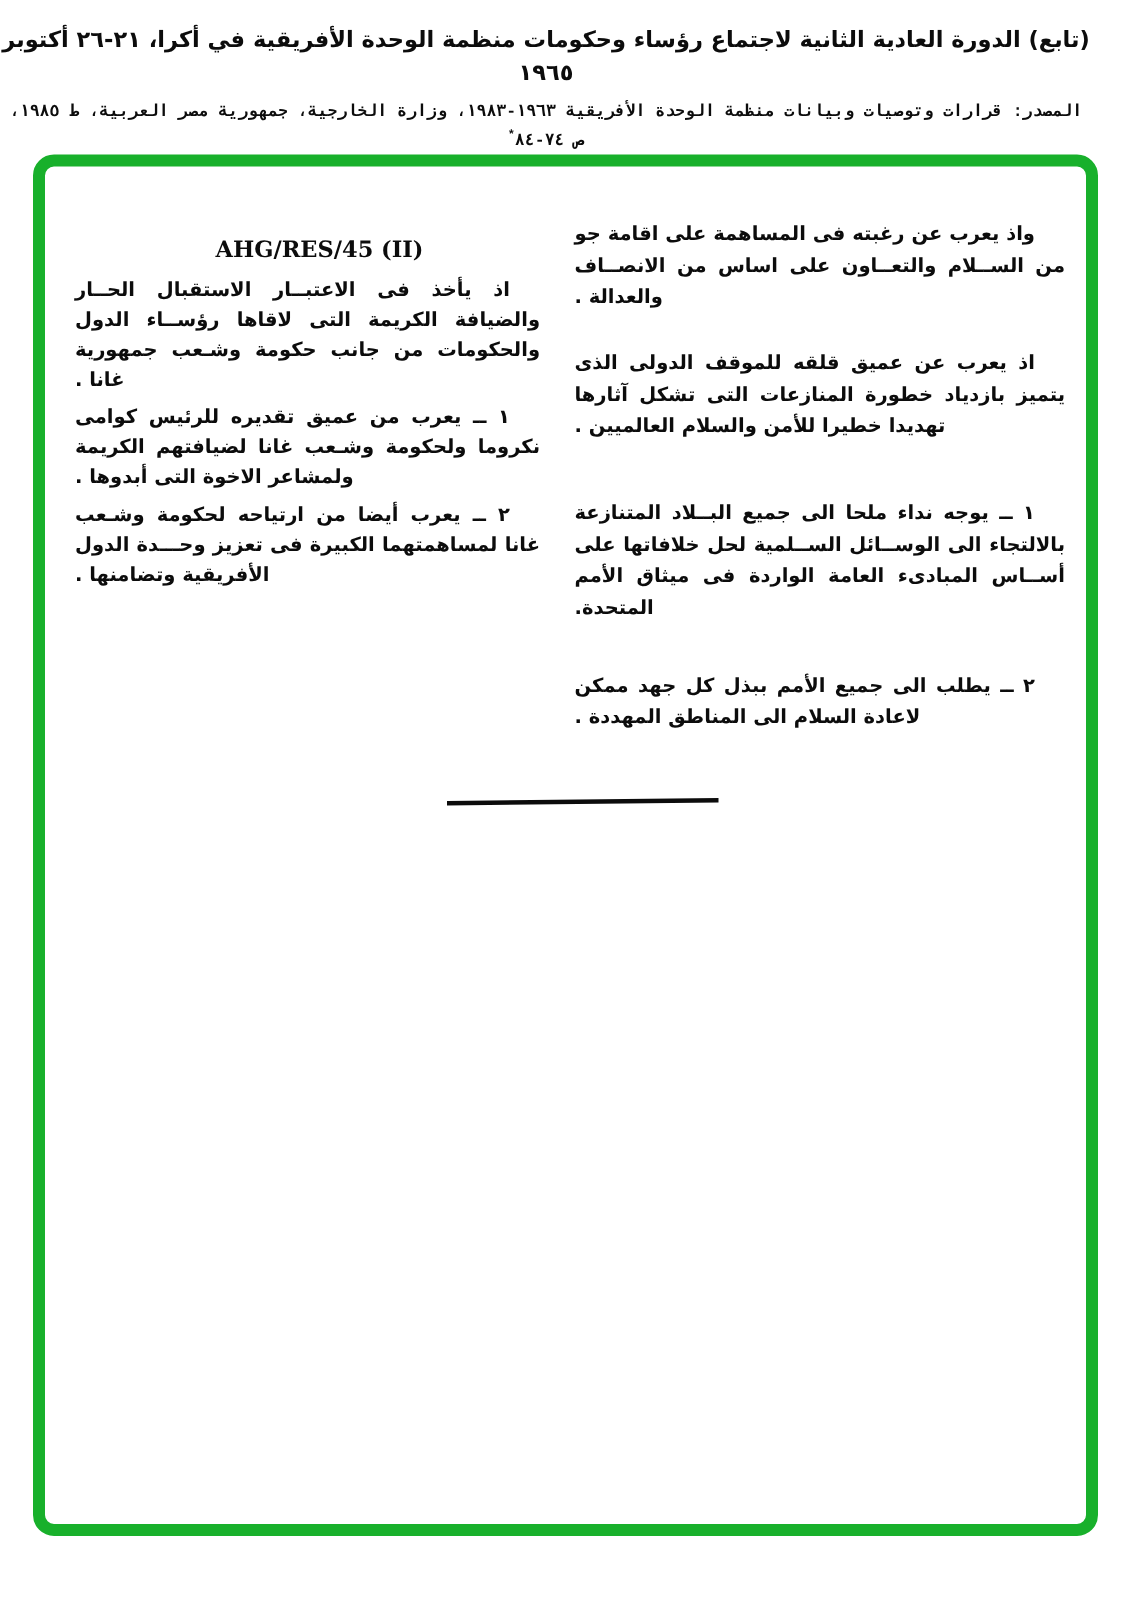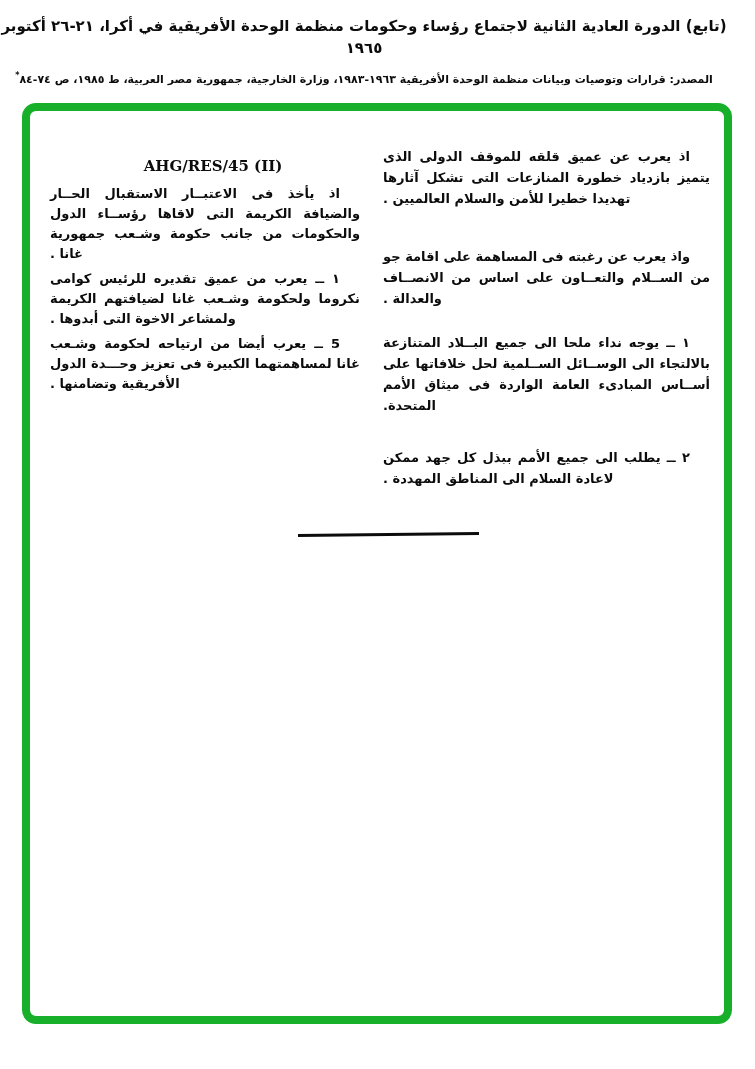--- a/index.html
+++ b/index.html
@@ -28,20 +28,21 @@
   .header-line1 {
     font-size: 15px;
     font-weight: bold;
     line-height: 22px;
   }
   .header-line2 {
     margin-top: 9px;
     font-size: 11px;
     font-weight: bold;
     line-height: 15px;
+    font-family: Liberation Mono, monospace;
   }
   .footnote-mark {
     font-size: 8px;
     font-weight: bold;
     vertical-align: super;
   }
 
   
   .doc-border {
     position: absolute;
@@ -136,28 +137,28 @@
 <div class="page-header">
   <div class="header-line1">(تابع) الدورة العادية الثانية لاجتماع رؤساء وحكومات منظمة الوحدة الأفريقية في أكرا، ٢١-٢٦ أكتوبر ١٩٦٥</div>
   <div class="header-line2">
     <span>المصدر: قرارات وتوصيات وبيانات منظمة الوحدة الأفريقية ١٩٦٣-١٩٨٣، وزارة الخارجية، جمهورية مصر العربية، ط ١٩٨٥، ص ٧٤-٨٤</span><span class="footnote-mark">*</span>
   </div>
 </div>
 
 <div class="doc-border"></div>
 
 <div class="col col-right">
+  <p class="para gap2">واذ يعرب عن رغبته فى المساهمة على اقامة جو من الســلام والتعــاون على اساس من الانصــاف والعدالة .</p>
   <p class="para gap1 last-center">اذ يعرب عن عميق قلقه للموقف الدولى الذى يتميز بازدياد خطورة المنازعات التى تشكل آثارها تهديدا خطيرا للأمن والسلام العالميين .</p>
-  <p class="para gap2">واذ يعرب عن رغبته فى المساهمة على اقامة جو من الســلام والتعــاون على اساس من الانصــاف والعدالة .</p>
   <p class="para gap3">١ ــ يوجه نداء ملحا الى جميع البــلاد المتنازعة بالالتجاء الى الوســائل الســلمية لحل خلافاتها على أســاس المبادىء العامة الواردة فى ميثاق الأمم المتحدة.</p>
   <p class="para">٢ ــ يطلب الى جميع الأمم ببذل كل جهد ممكن لاعادة السلام الى المناطق المهددة .</p>
 </div>
 
 <div class="col col-left">
   <p class="doc-reference">AHG/RES/45 (II)</p>
   <p class="para">اذ يأخذ فى الاعتبــار الاستقبال الحــار والضيافة الكريمة التى لاقاها رؤســاء الدول والحكومات من جانب حكومة وشـعب جمهورية غانا .</p>
   <p class="para last-center">١ ــ يعرب من عميق تقديره للرئيس كوامى نكروما ولحكومة وشـعب غانا لضيافتهم الكريمة ولمشاعر الاخوة التى أبدوها .</p>
-  <p class="para last-center">5 ــ يعرب أيضا من ارتياحه لحكومة وشـعب غانا لمساهمتهما الكبيرة فى تعزيز وحـــدة الدول الأفريقية وتضامنها .</p>
+  <p class="para last-center">٢ ــ يعرب أيضا من ارتياحه لحكومة وشـعب غانا لمساهمتهما الكبيرة فى تعزيز وحـــدة الدول الأفريقية وتضامنها .</p>
 </div>
 
 <div class="divider-line"></div>
 
 <div class="page-number">١١</div>
 
 </body></html>

